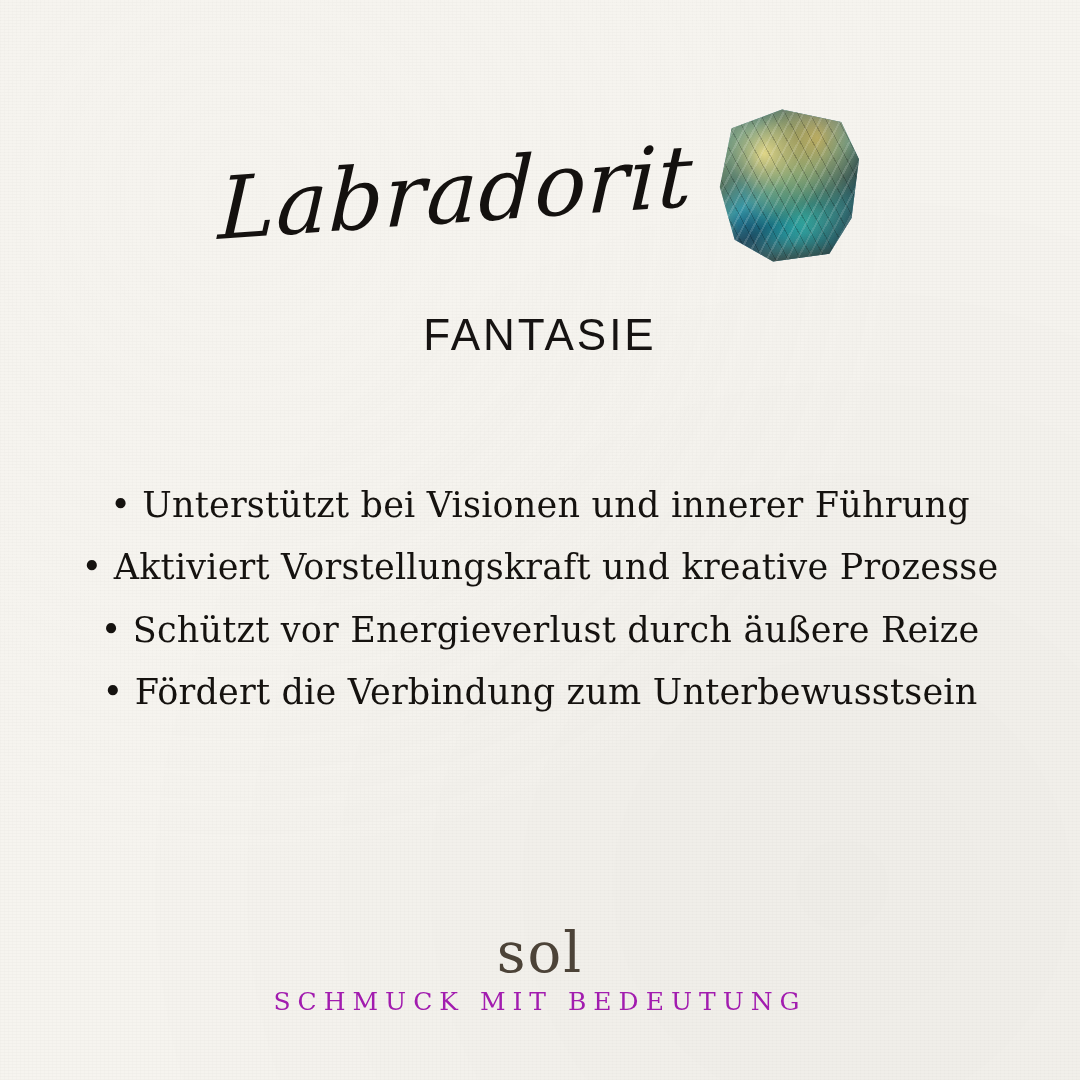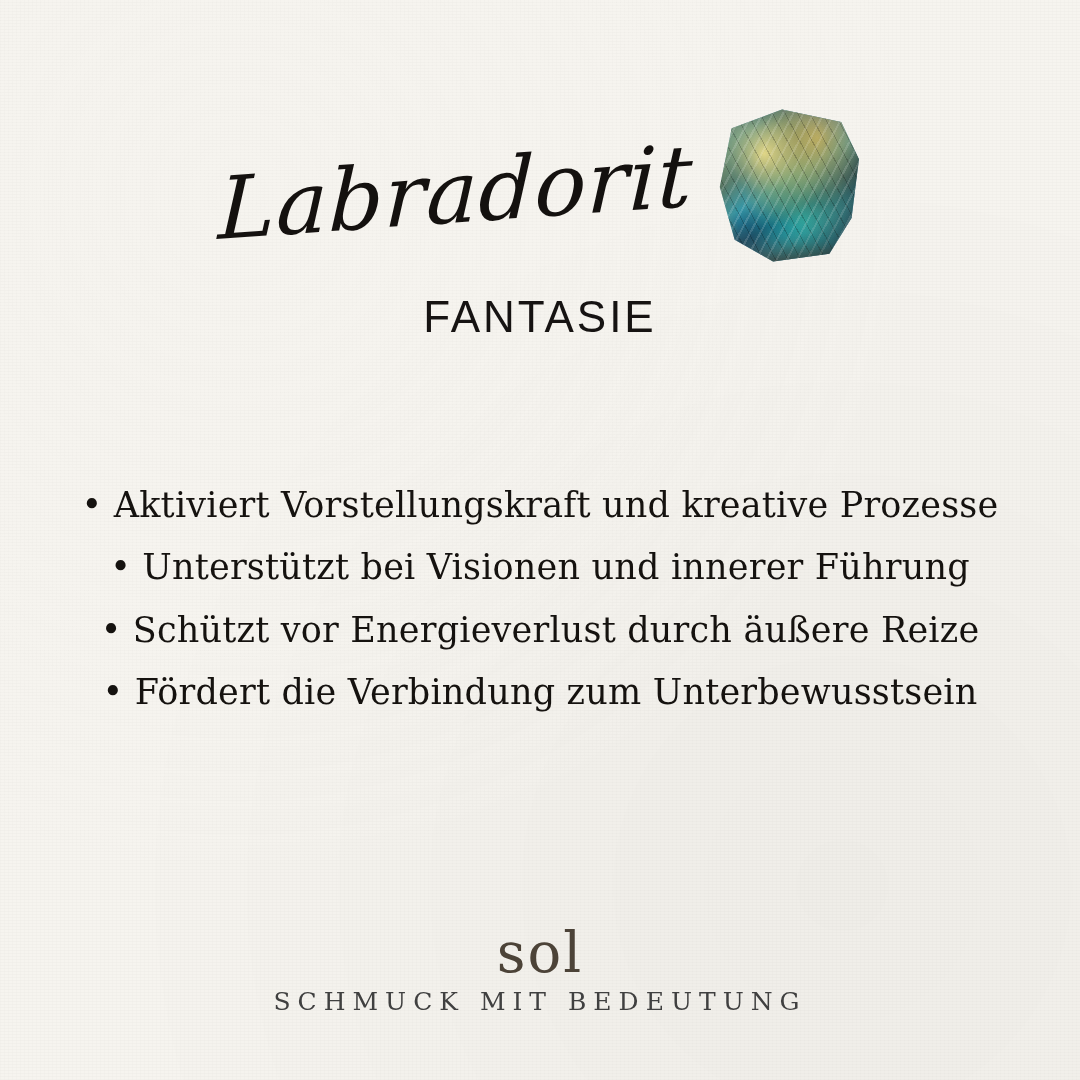--- a/index.html
+++ b/index.html
@@ -95,21 +95,21 @@
     position: absolute;
     inset: 0;
     clip-path: polygon(12% 14%, 46% 2%, 86% 10%, 98% 34%, 93% 72%, 78% 95%, 40% 100%, 14% 86%, 4% 52%);
     background:
       linear-gradient(205deg, rgba(255,255,255,0.22) 0%, rgba(255,255,255,0) 24%),
       linear-gradient(330deg, rgba(90,52,28,0.55) 0%, rgba(90,52,28,0) 30%);
   }
 
   .keyword {
     position: absolute;
-    top: 292px;
+    top: 310px;
     left: 0;
     right: 0;
     text-align: center;
     font-family: "Liberation Sans", sans-serif;
     font-weight: 400;
     font-size: 44px;
     letter-spacing: 3px;
     color: #161312;
   }
 
@@ -141,21 +141,21 @@
     font-size: 56px;
     letter-spacing: 2px;
     color: #4c4338;
     line-height: 1;
     margin-bottom: 6px;
   }
   .brand-tagline {
     font-family: "DejaVu Serif", serif;
     font-size: 25px;
     letter-spacing: 7px;
-    color: #404040;
+    color: #a21caf;
   }
 </style>
 </head>
 <body>
 
 <div class="card">
 
   <div class="paper-texture"></div>
 
   <div class="title-row">
@@ -163,22 +163,22 @@
     <div class="stone">
       <div class="stone-shape"></div>
       <div class="stone-flash"></div>
       <div class="stone-rim"></div>
     </div>
   </div>
 
   <div class="keyword">FANTASIE</div>
 
   <div class="benefits">
+    <p class="benefit">• Unterstützt bei Visionen und innerer Führung</p>
     <p class="benefit">• Aktiviert Vorstellungskraft und kreative Prozesse</p>
-    <p class="benefit">• Unterstützt bei Visionen und innerer Führung</p>
     <p class="benefit">• Schützt vor Energieverlust durch äußere Reize</p>
     <p class="benefit">• Fördert die Verbindung zum Unterbewusstsein</p>
   </div>
 
   <div class="brand">
     <div class="brand-mark">sol</div>
     <div class="brand-tagline">SCHMUCK MIT BEDEUTUNG</div>
   </div>
 
 </div>

